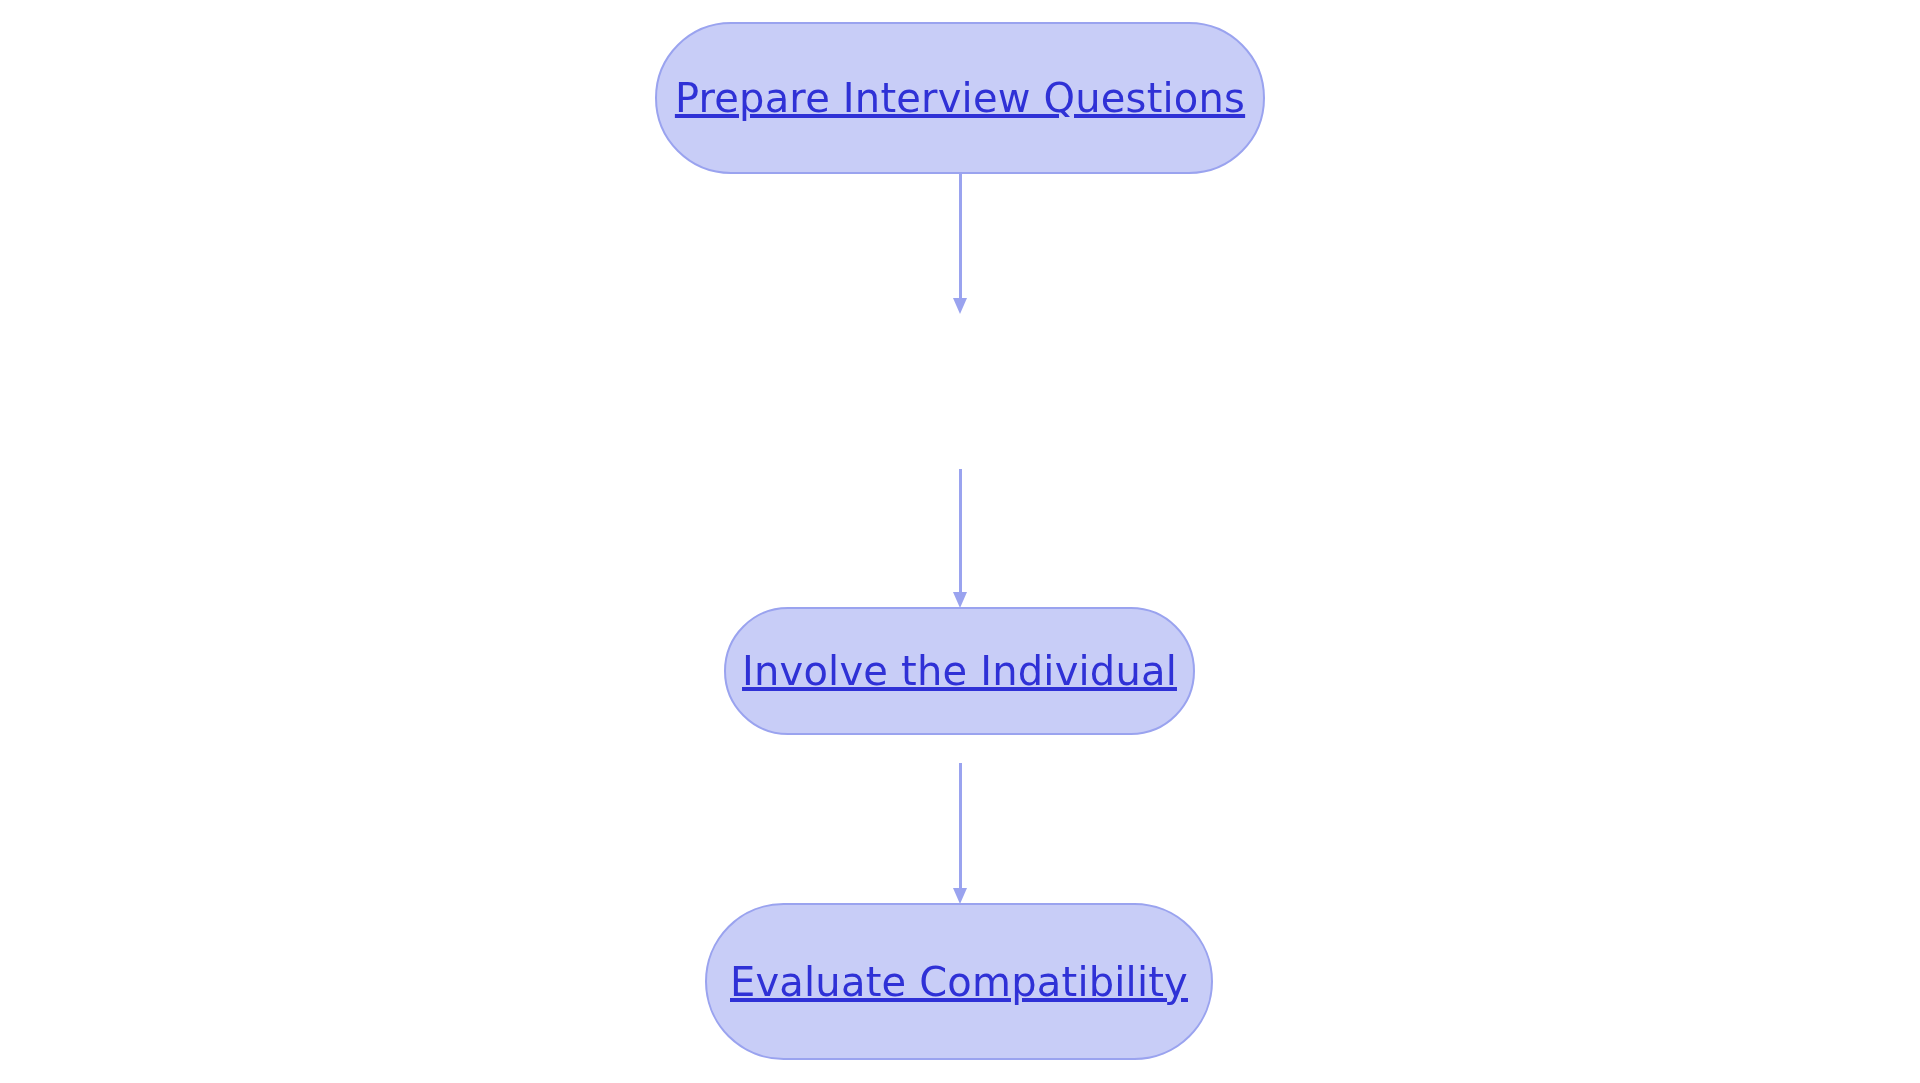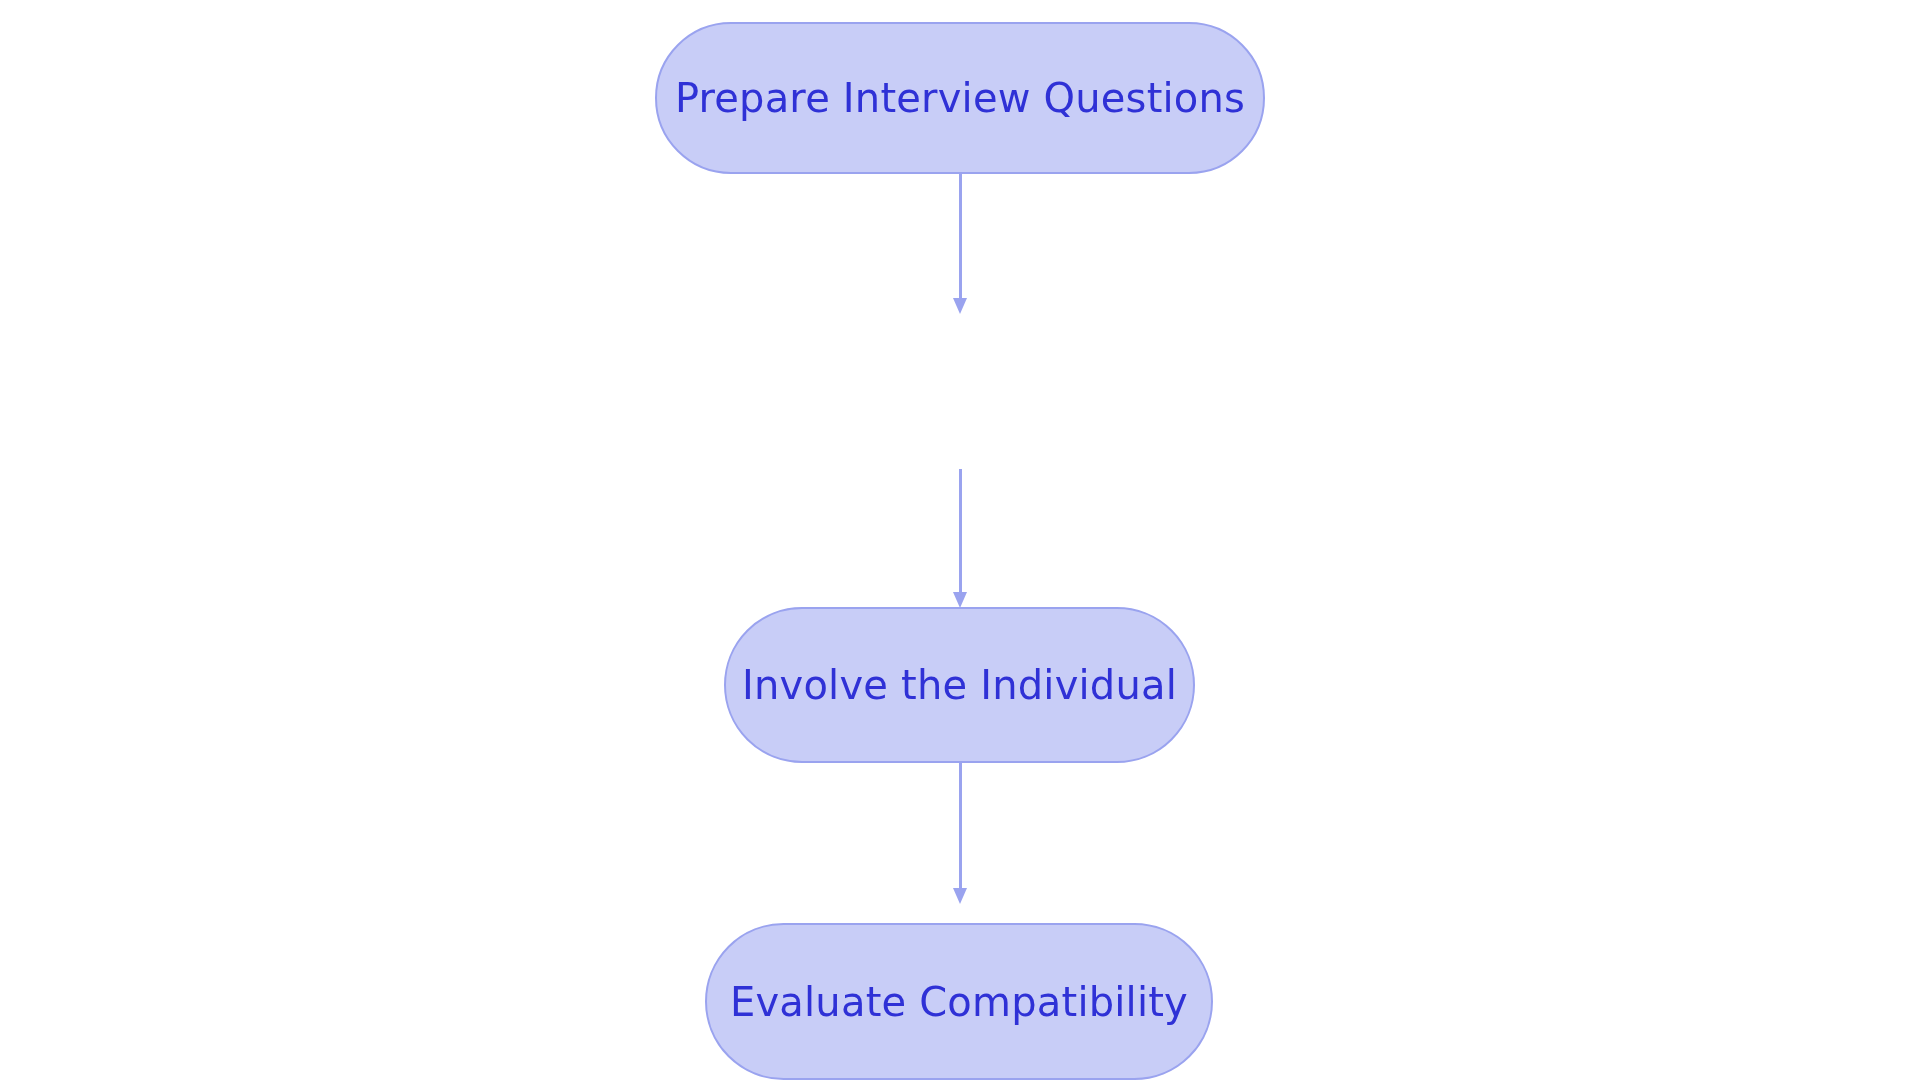--- a/index.html
+++ b/index.html
@@ -37,47 +37,47 @@
     line-height: 1.1;
     letter-spacing: 0.2px;
     white-space: nowrap;
     text-align: center;
     user-select: none;
   }
 
   .flow-node-label {
     display: block;
     color: #2f31d6;
+    text-decoration: underline;
   }
 
   
   #node-prepare-interview-questions {
     left: 655px;
     top: 22px;
     width: 610px;
     height: 152px;
   }
   #node-conduct-the-interview {
     left: 705px;
     top: 314px;
     width: 508px;
     height: 155px;
   }
   #node-involve-the-individual {
     left: 724px;
     top: 607px;
     width: 471px;
-    height: 156px;
+    height: 128px;
   }
   #node-evaluate-compatibility {
     left: 705px;
     top: 903px;
     width: 508px;
     height: 157px;
-    margin-top: 20px;
   }
 
   
   .flow-arrow {
     position: absolute;
     left: 953px;
     width: 14px;
   }
   .flow-arrow .arrow-shaft {
     position: absolute;

